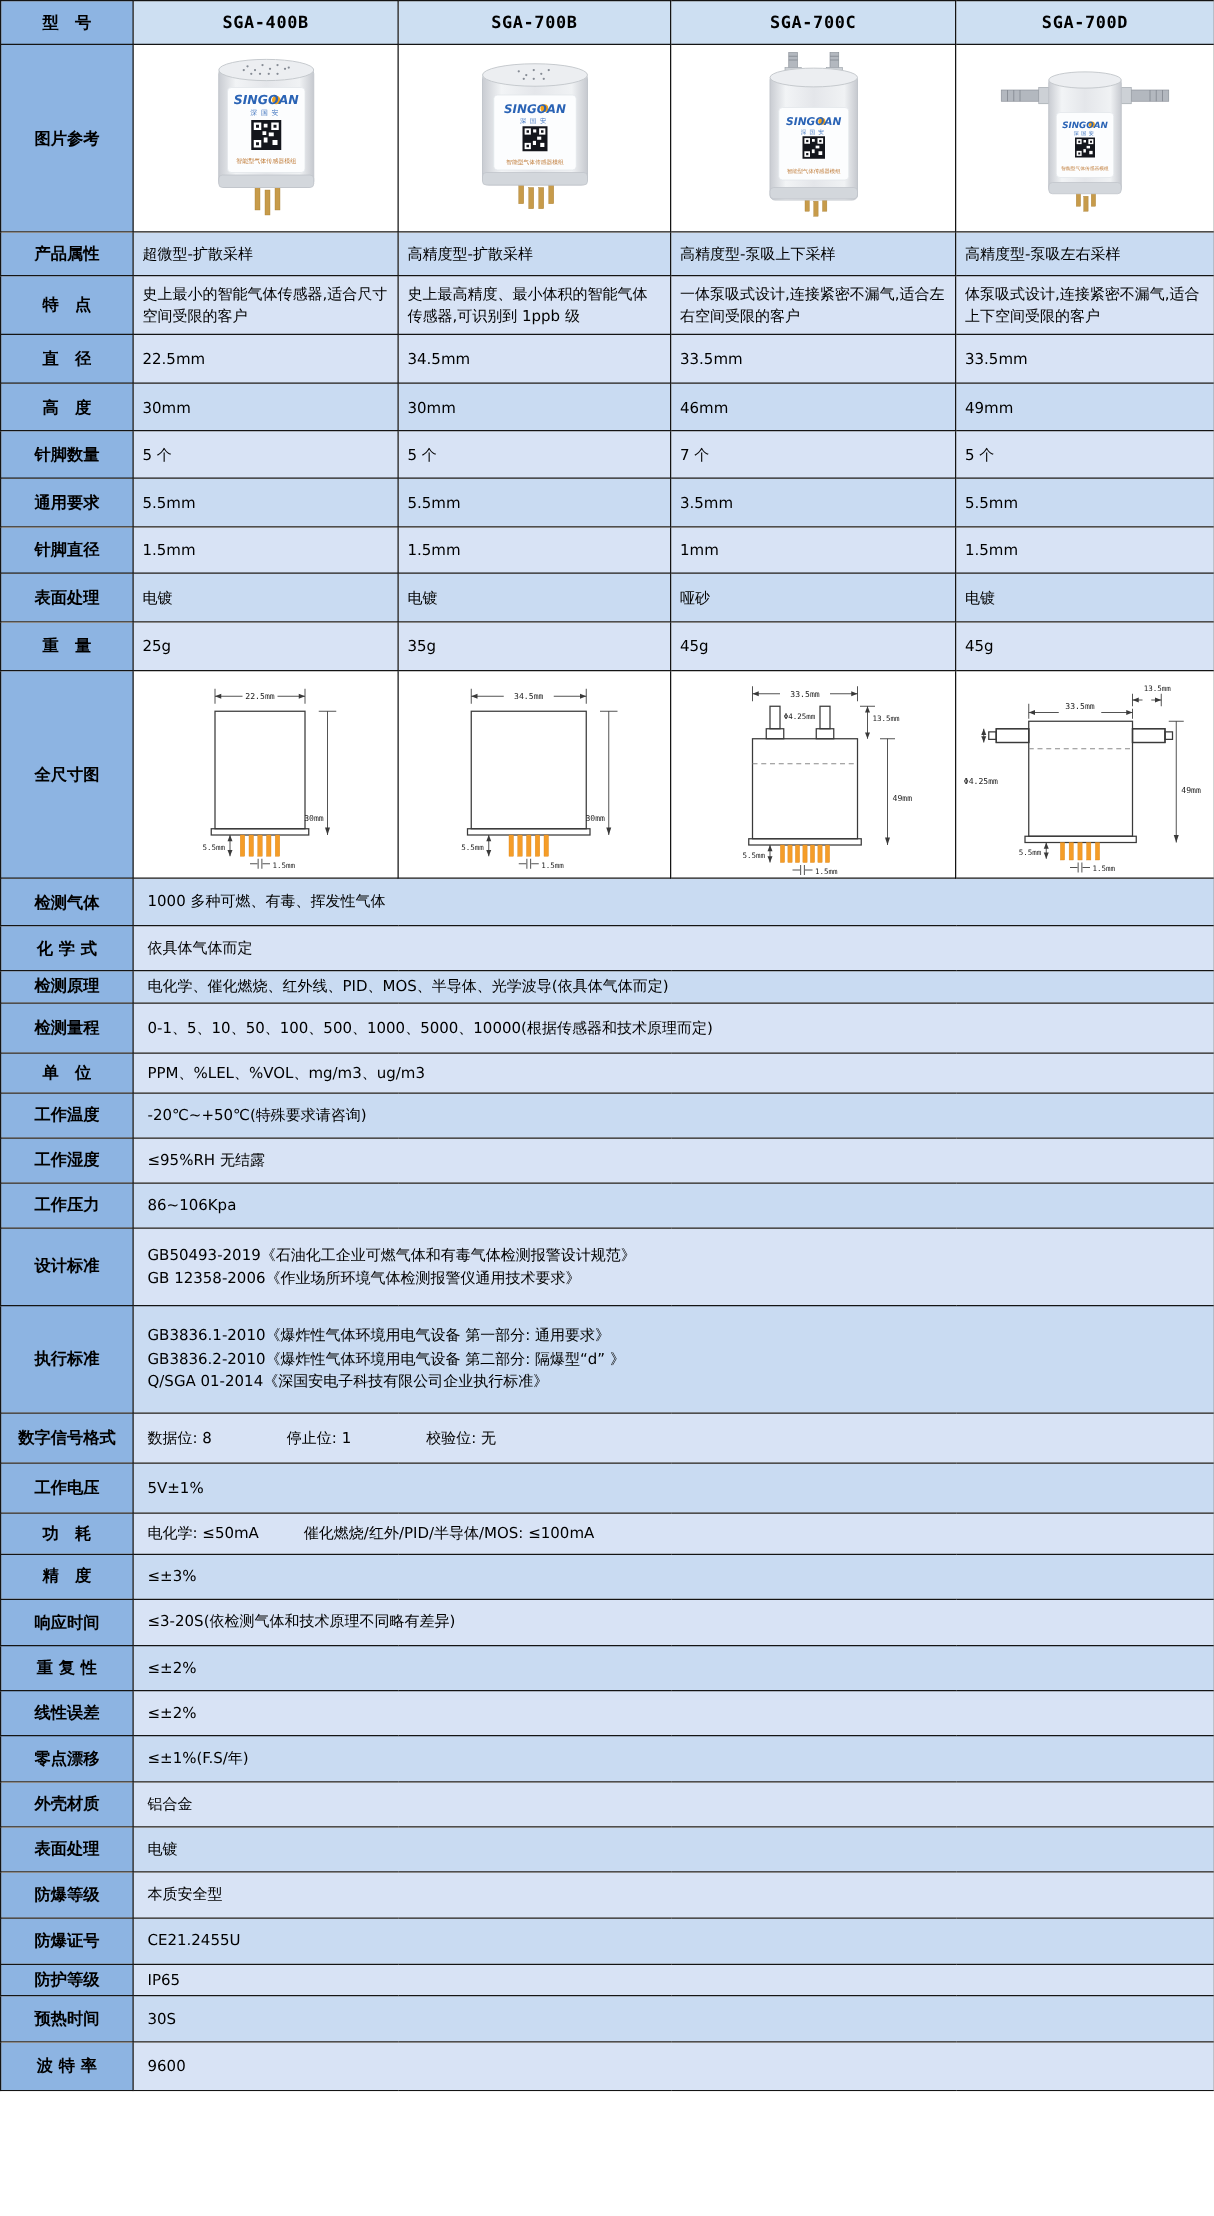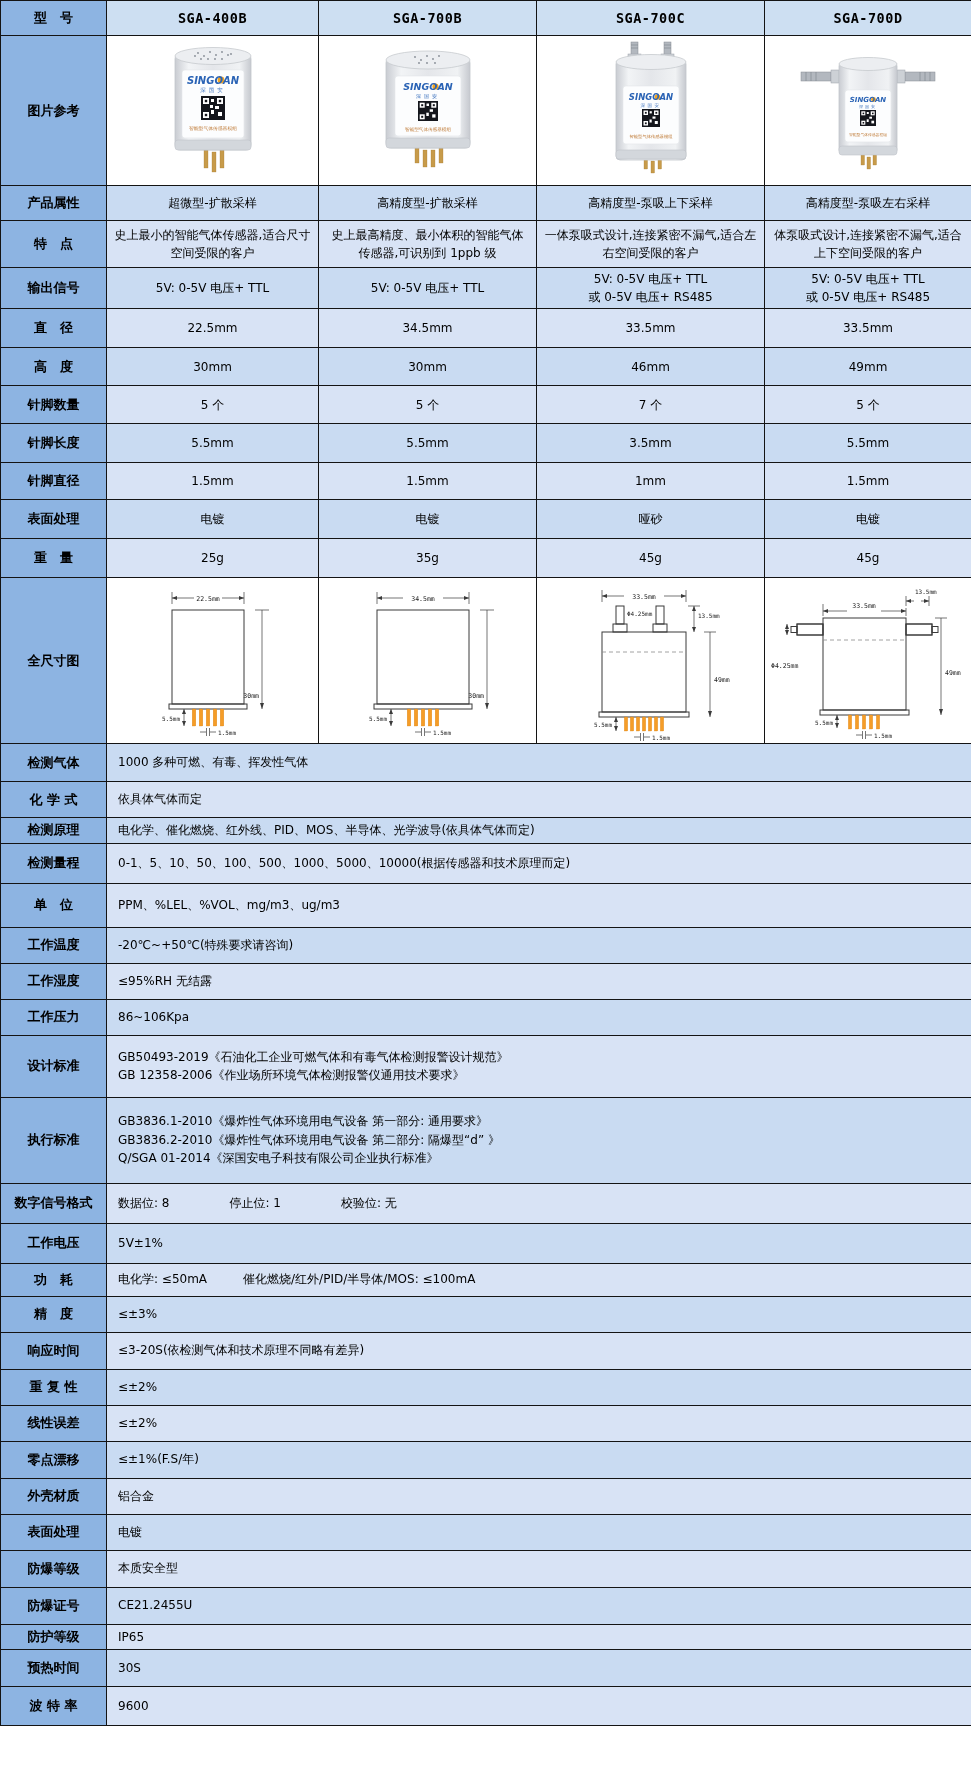--- a/index.html
+++ b/index.html
@@ -3,21 +3,21 @@
 <meta charset="utf-8">
 <style>
   html,body{margin:0;padding:0;background:#fff;}
   body{font-family:"DejaVu Sans","Liberation Sans",sans-serif;color:#000;}
   .sheet{width:971px;}
   table{border-collapse:collapse;table-layout:fixed;width:971px;}
   th,td{border:1.2px solid #141414;overflow:hidden;vertical-align:middle;}
   th.lbl{background:#8db4e2;font-weight:bold;font-size:13px;padding:2px 3px;}
   th.model{background:#cddff2;font-family:"DejaVu Sans Mono","Liberation Mono",monospace;
            font-weight:bold;font-size:13.5px;letter-spacing:.5px;text-align:center;}
-  td.cv{font-size:12px;text-align:center;white-space:pre-line;line-height:1.5;padding:2px 7px;}
+  td.cv{font-size:12px;text-align:left;white-space:pre-line;line-height:1.5;padding:2px 7px;}
   td.sv{font-size:12px;text-align:left;white-space:pre-line;line-height:1.55;padding:3px 11px;}
   tr.ra td.cv, tr.ra td.sv{background:#c9dbf2;}
   tr.rb td.cv, tr.rb td.sv{background:#d8e3f5;}
   td.white{background:#fff;text-align:center;padding:0;}
   svg{display:block;margin:0 auto;}
   .pbrand{font-style:italic;font-weight:bold;fill:#2a63b5;font-family:"DejaVu Sans",sans-serif;}
   .pcn{fill:#3f74bf;font-family:"DejaVu Sans",sans-serif;}
   .pcap{fill:#bf7a36;font-family:"DejaVu Sans",sans-serif;}
   .dt{font-family:"DejaVu Sans Mono","Liberation Mono",monospace;fill:#222;}
   .ln{stroke:#3a3a3a;stroke-width:1;fill:none;}
@@ -265,29 +265,20 @@
           <td class="cv">高精度型-泵吸上下采样</td>
           <td class="cv">高精度型-泵吸左右采样</td>
         </tr>
 <tr class="rb" style="height:47px">
           <th class="lbl">特　点</th>
           <td class="cv">史上最小的智能气体传感器,适合尺寸空间受限的客户</td>
           <td class="cv">史上最高精度、最小体积的智能气体传感器,可识别到 1ppb 级</td>
           <td class="cv">一体泵吸式设计,连接紧密不漏气,适合左右空间受限的客户</td>
           <td class="cv">体泵吸式设计,连接紧密不漏气,适合上下空间受限的客户</td>
         </tr>
-<tr class="ra" style="height:41px">
-          <th class="lbl">输出信号</th>
-          <td class="cv">5V: 0-5V 电压+ TTL</td>
-          <td class="cv">5V: 0-5V 电压+ TTL</td>
-          <td class="cv">5V: 0-5V 电压+ TTL
-或 0-5V 电压+ RS485</td>
-          <td class="cv">5V: 0-5V 电压+ TTL
-或 0-5V 电压+ RS485</td>
-        </tr>
 <tr class="rb" style="height:39px">
           <th class="lbl">直　径</th>
           <td class="cv">22.5mm</td>
           <td class="cv">34.5mm</td>
           <td class="cv">33.5mm</td>
           <td class="cv">33.5mm</td>
         </tr>
 <tr class="ra" style="height:38px">
           <th class="lbl">高　度</th>
           <td class="cv">30mm</td>
@@ -296,21 +287,21 @@
           <td class="cv">49mm</td>
         </tr>
 <tr class="rb" style="height:38px">
           <th class="lbl">针脚数量</th>
           <td class="cv">5 个</td>
           <td class="cv">5 个</td>
           <td class="cv">7 个</td>
           <td class="cv">5 个</td>
         </tr>
 <tr class="ra" style="height:39px">
-          <th class="lbl">针脚长度</th>
+          <th class="lbl">通用要求</th>
           <td class="cv">5.5mm</td>
           <td class="cv">5.5mm</td>
           <td class="cv">3.5mm</td>
           <td class="cv">5.5mm</td>
         </tr>
 <tr class="rb" style="height:37px">
           <th class="lbl">针脚直径</th>
           <td class="cv">1.5mm</td>
           <td class="cv">1.5mm</td>
           <td class="cv">1mm</td>
@@ -511,21 +502,21 @@
           <td class="sv" colspan="4">依具体气体而定</td>
         </tr>
 <tr class="ra" style="height:22px">
           <th class="lbl">检测原理</th>
           <td class="sv" colspan="4">电化学、催化燃烧、红外线、PID、MOS、半导体、光学波导(依具体气体而定)</td>
         </tr>
 <tr class="rb" style="height:40px">
           <th class="lbl">检测量程</th>
           <td class="sv" colspan="4">0-1、5、10、50、100、500、1000、5000、10000(根据传感器和技术原理而定)</td>
         </tr>
-<tr class="rb" style="height:44px">
+<tr class="rb" style="height:32px">
           <th class="lbl">单　位</th>
           <td class="sv" colspan="4">PPM、%LEL、%VOL、mg/m3、ug/m3</td>
         </tr>
 <tr class="ra" style="height:36px">
           <th class="lbl">工作温度</th>
           <td class="sv" colspan="4">-20℃~+50℃(特殊要求请咨询)</td>
         </tr>
 <tr class="rb" style="height:36px">
           <th class="lbl">工作湿度</th>
           <td class="sv" colspan="4">≤95%RH 无结露</td>

